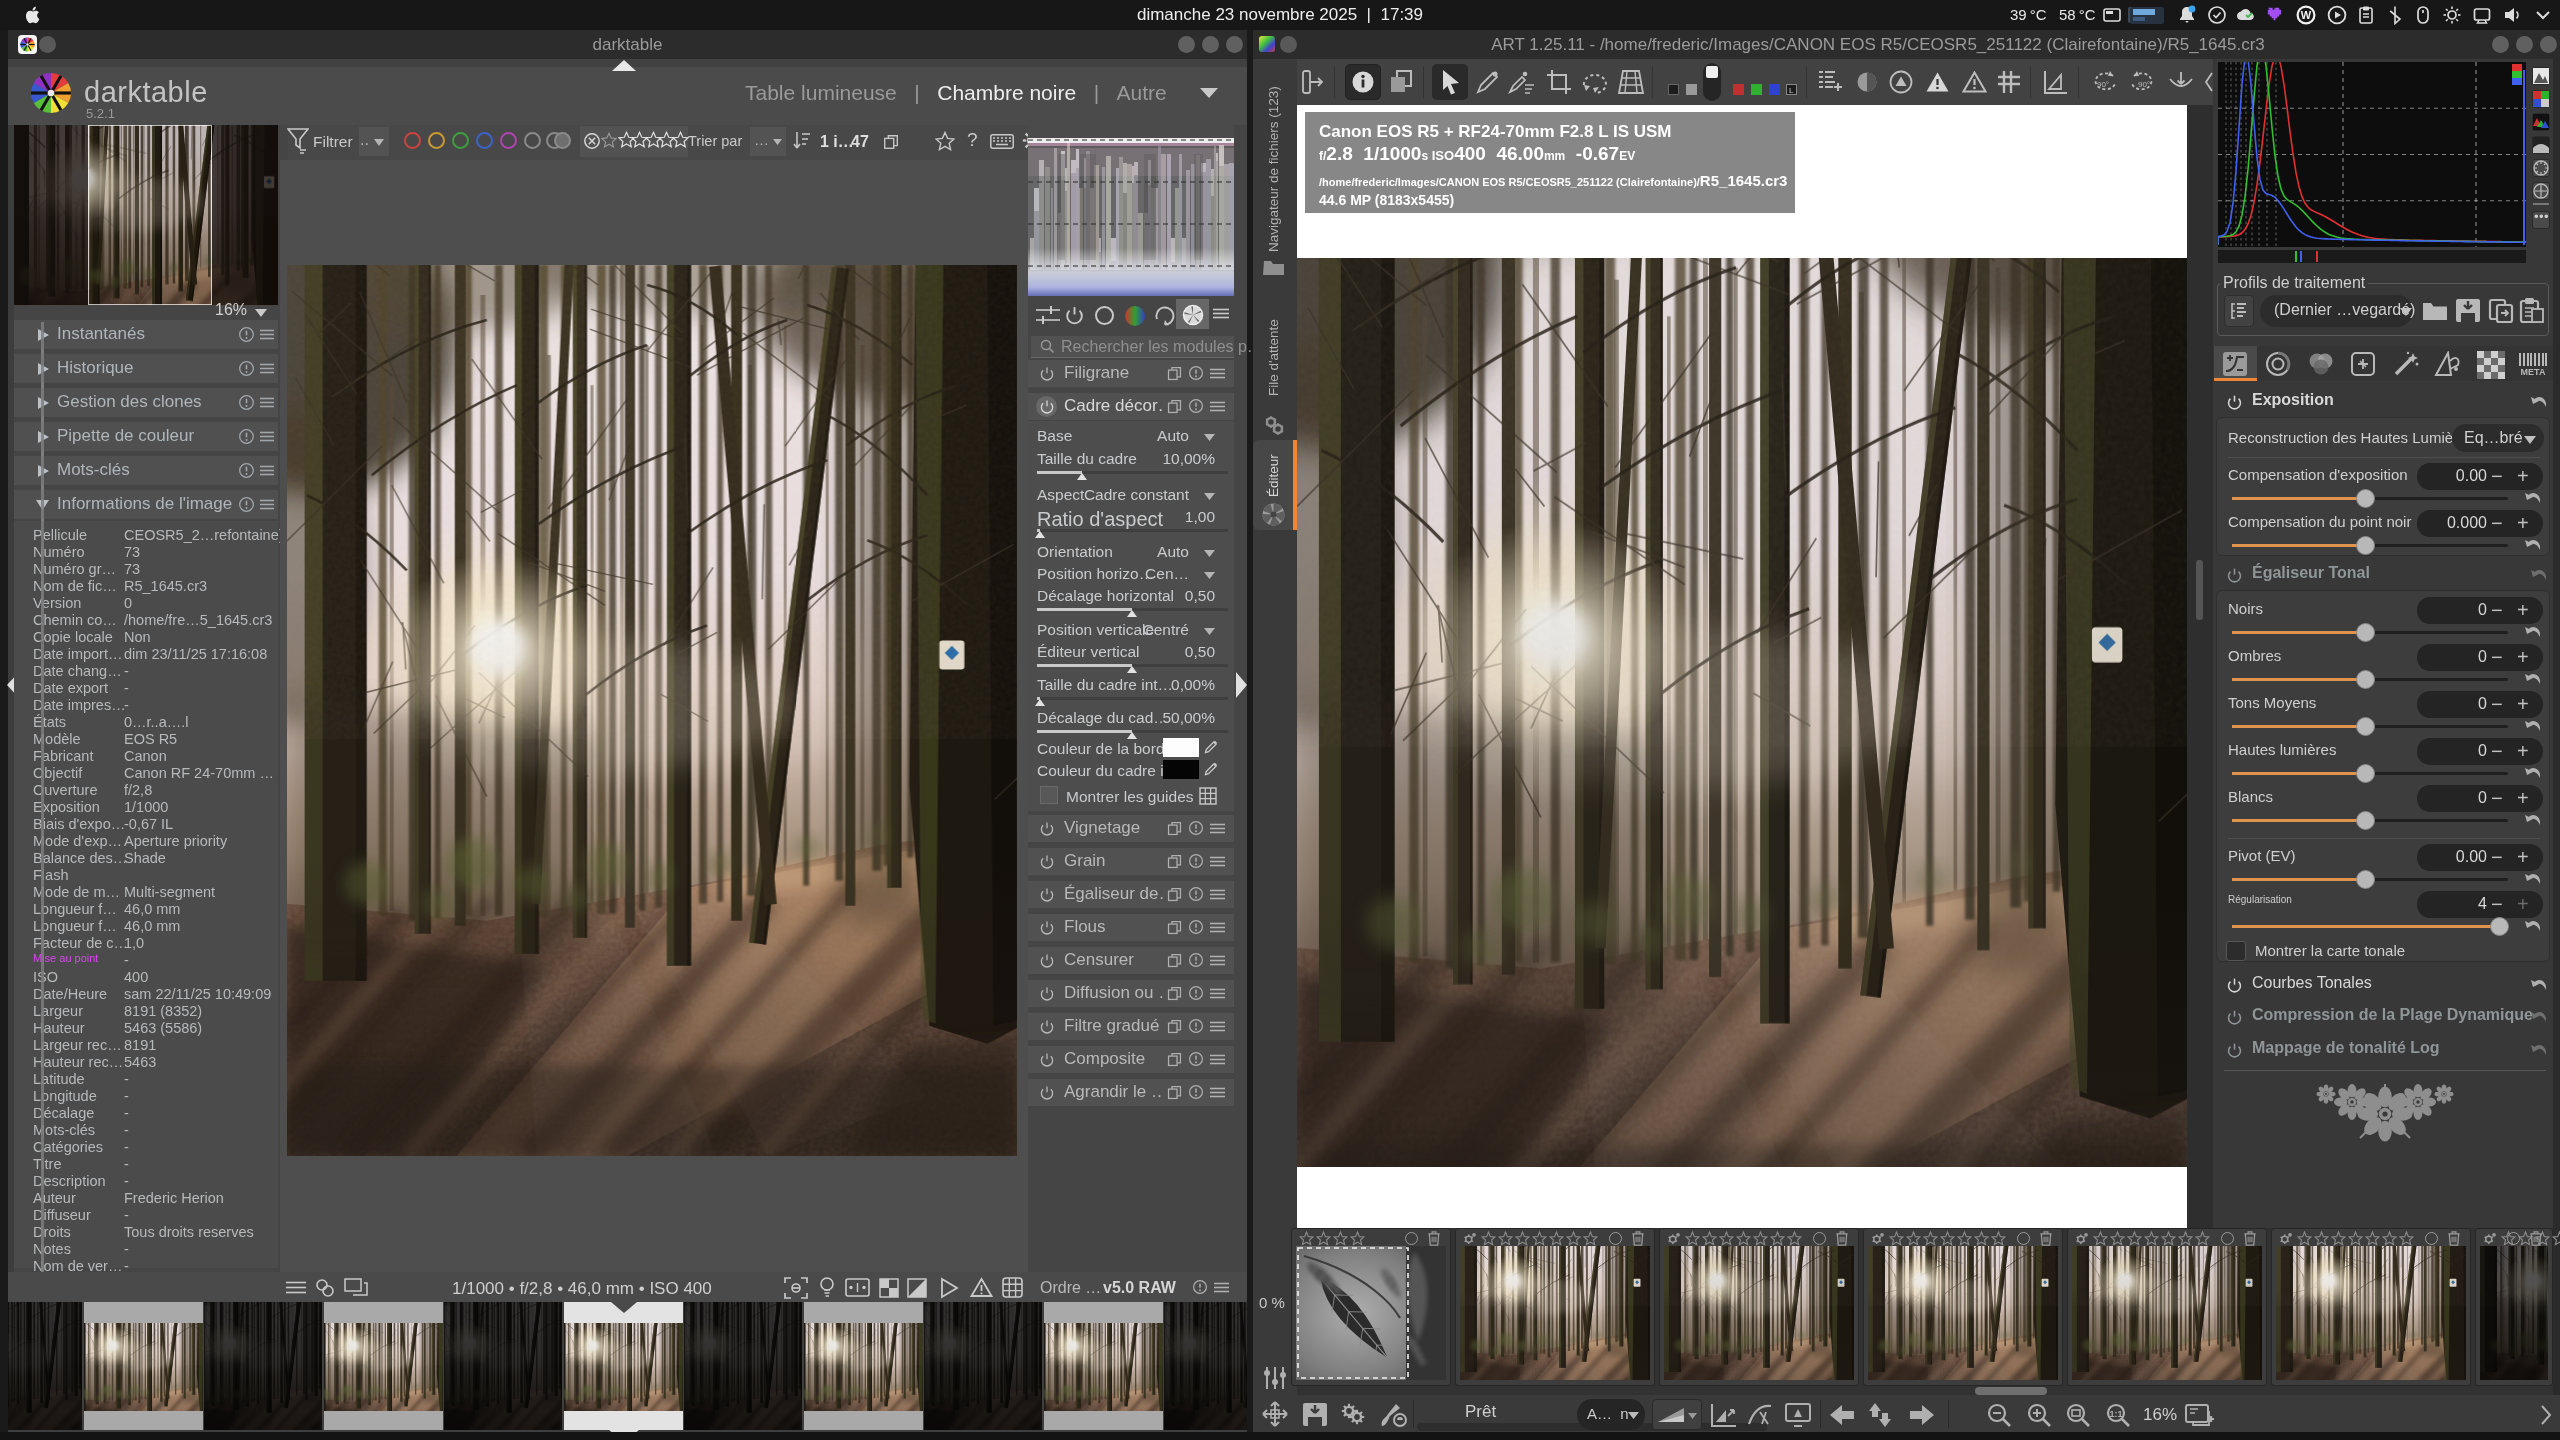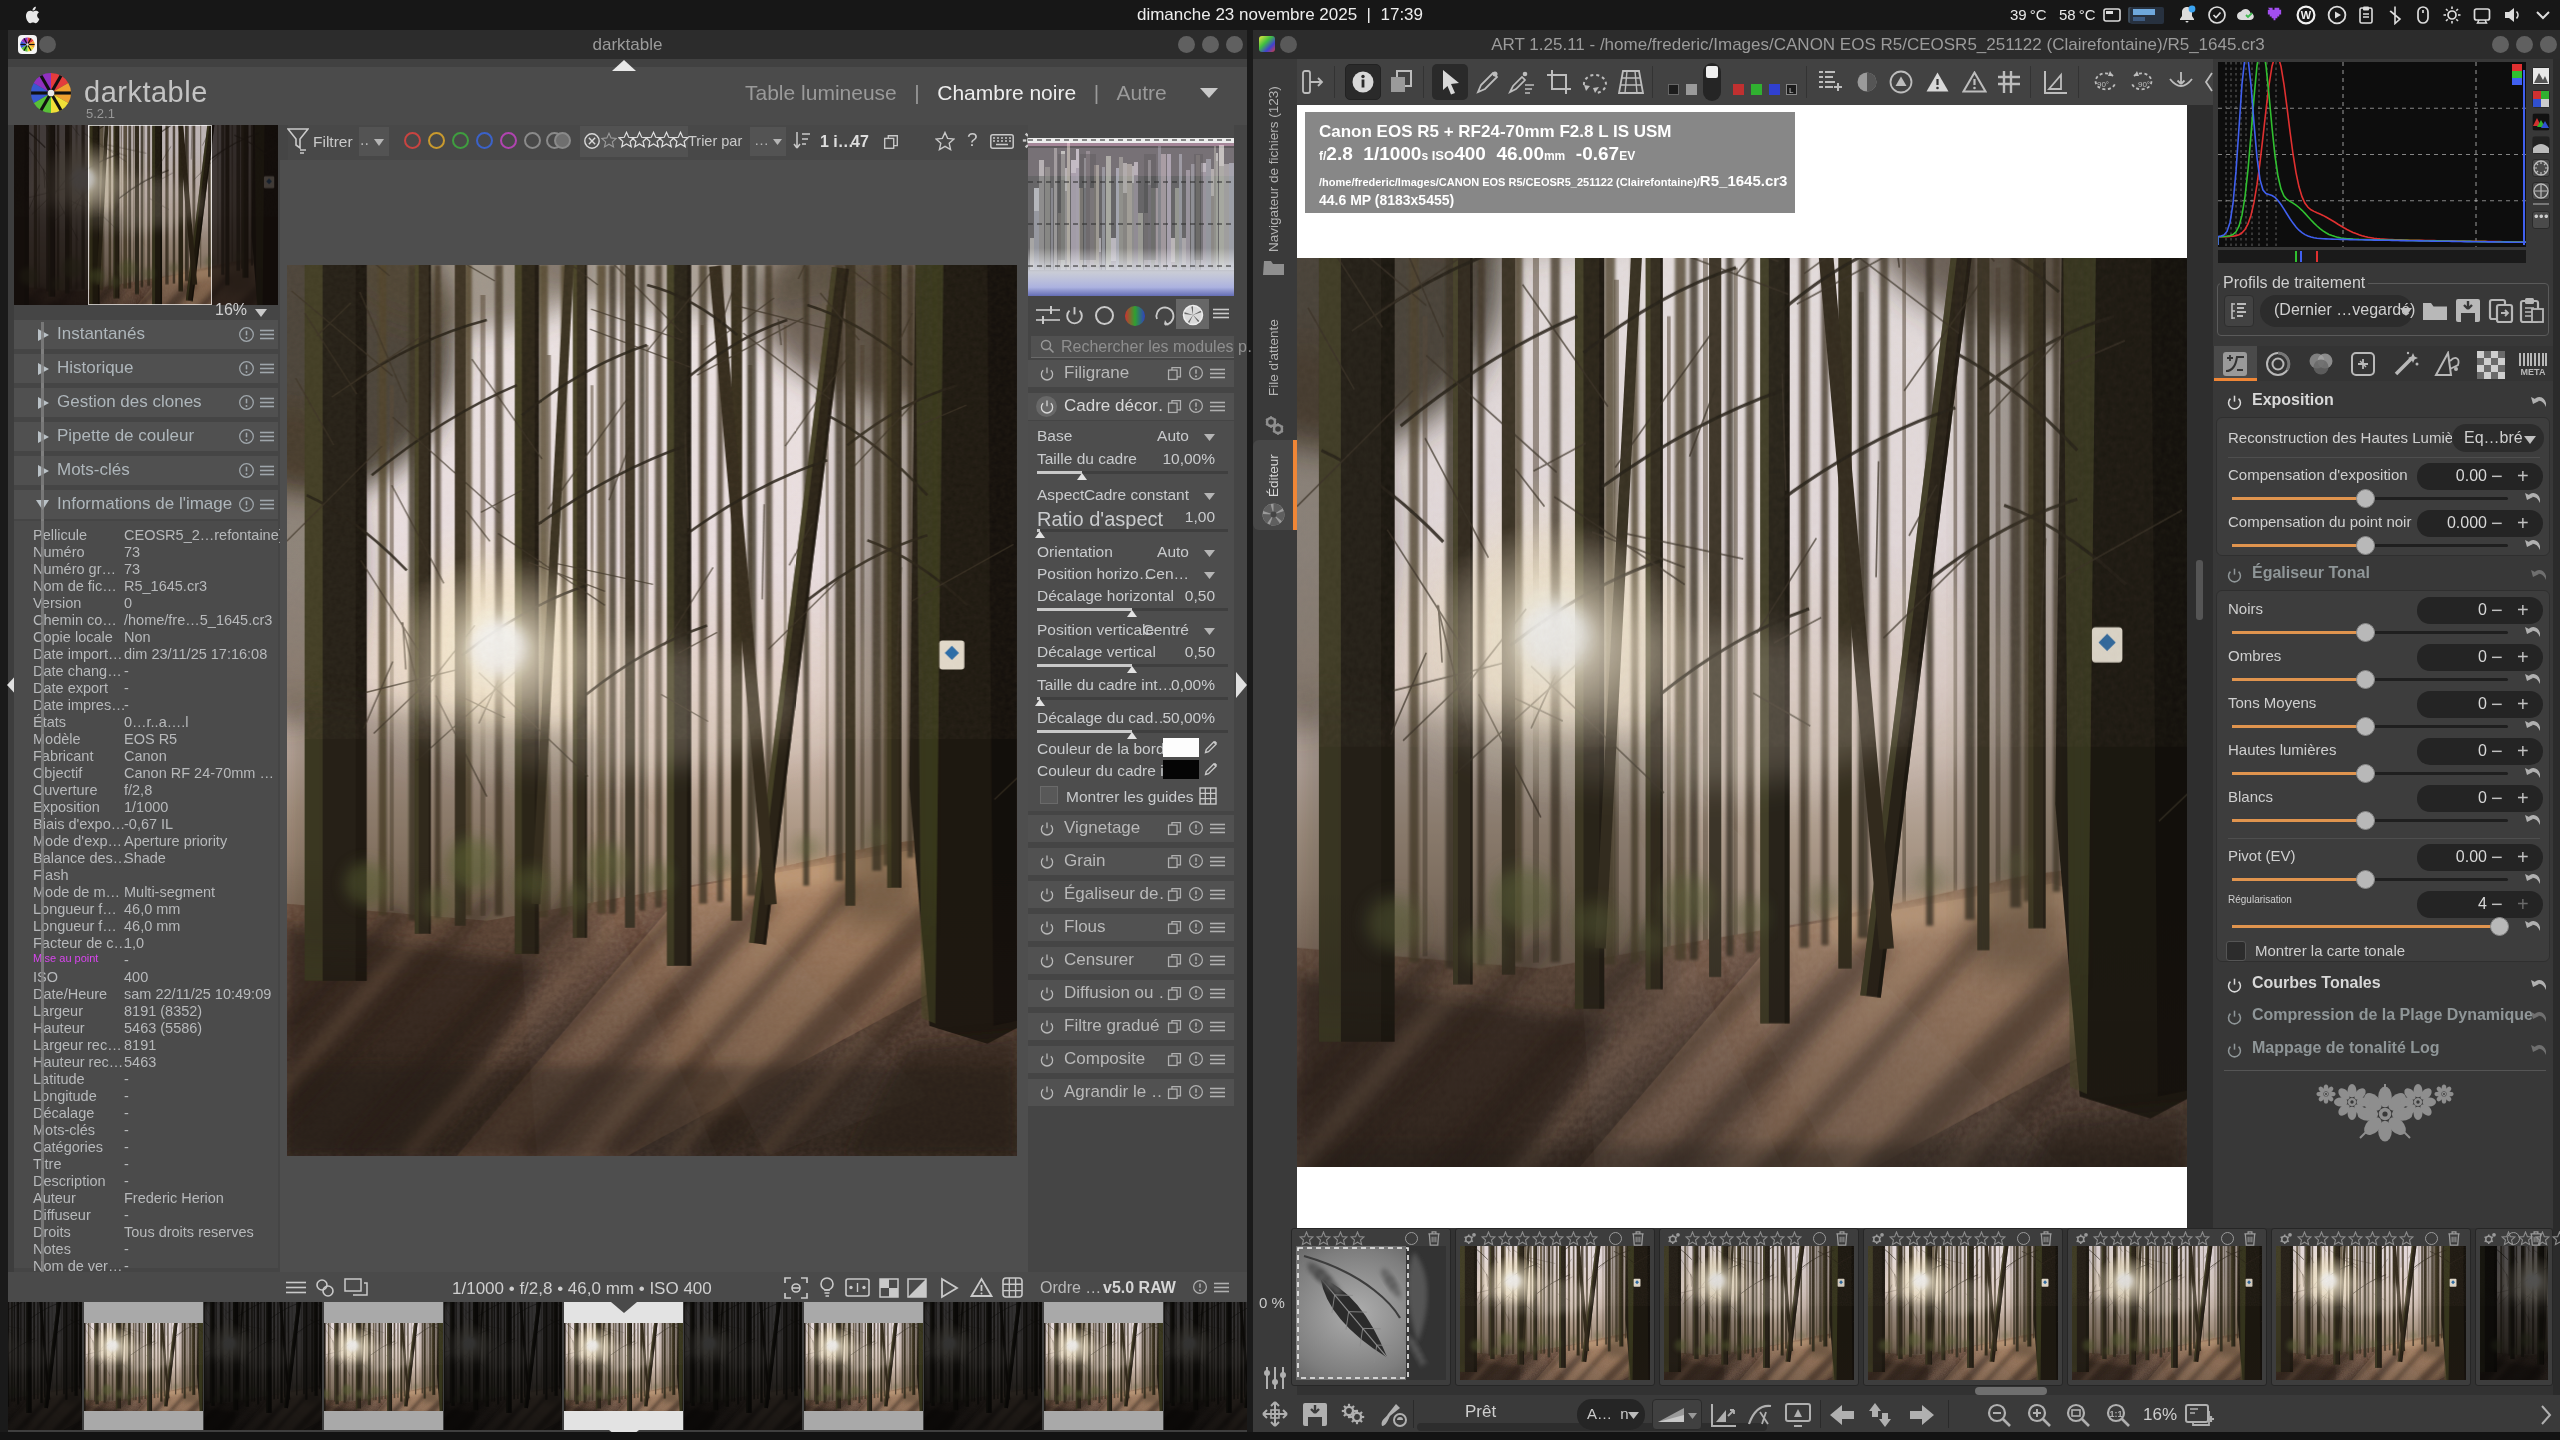--- a/index.html
+++ b/index.html
@@ -904,21 +904,21 @@
 <div class="a" style="left:1037px;top:608px;width:191px;height:3px;background:#3f3f3f"></div>
 <div class="a" style="left:1037px;top:608px;width:95px;height:3px;background:#c9c9c9"></div>
 <svg class="a" style="left:1127px;top:610px" width="10" height="7">
       <path d="M5,0 L10,7 L0,7 Z" fill="#e2e2e2"></path>
     </svg>
 <div class="tx" style="left:1037px;top:621px;font-size:15.5px;color:#c9cbcd">Position verticale</div>
 <div class="tx" style="left:1037px;top:621px;width:152px;text-align:right;font-size:15.5px;color:#c9cbcd">Centré</div>
 <svg class="a" style="left:1204px;top:628px" width="11" height="7">
       <path d="M0,0l11,0l-5.5,7z" fill="#b5b5b5"></path>
     </svg>
-<div class="tx" style="left:1037px;top:643px;font-size:15.5px;color:#c9cbcd">Décalage vertical</div>
+<div class="tx" style="left:1037px;top:643px;font-size:15.5px;color:#c9cbcd">Éditeur vertical</div>
 <div class="tx" style="left:1037px;top:643px;width:178px;text-align:right;font-size:15.5px;color:#c9cbcd">0,50</div>
 <div class="a" style="left:1037px;top:664px;width:191px;height:3px;background:#3f3f3f"></div>
 <div class="a" style="left:1037px;top:664px;width:95px;height:3px;background:#c9c9c9"></div>
 <svg class="a" style="left:1127px;top:666px" width="10" height="7">
       <path d="M5,0 L10,7 L0,7 Z" fill="#e2e2e2"></path>
     </svg>
 <div class="tx" style="left:1037px;top:676px;font-size:15.5px;color:#c9cbcd">Taille du cadre int…</div>
 <div class="tx" style="left:1037px;top:676px;width:178px;text-align:right;font-size:15.5px;color:#c9cbcd">0,00%</div>
 <div class="a" style="left:1037px;top:697px;width:191px;height:3px;background:#3f3f3f"></div>
 <div class="a" style="left:1037px;top:697px;width:3px;height:3px;background:#c9c9c9"></div>
@@ -1709,21 +1709,21 @@
 <svg class="a" style="left:2524px;top:919px" width="18" height="14" viewBox="0 0 18 14">
       <path d="M3,6 C7,0 14,1 16,8 L16,12 C13,5 8,4 4,8" fill="#b0b0b0"></path>
       <path d="M1,2 L3,9 L9,6 Z" fill="#b0b0b0"></path>
     </svg>
 <div class="a" style="left:2226px;top:941px;width:20px;height:20px;background:#2c2c2c;border:1px solid #555;border-radius:3px"></div>
 <div class="tx" style="left:2255px;top:942px;font-size:15px;color:#cfcfcf">Montrer la carte tonale</div>
 <svg class="a" style="left:2226px;top:977px" width="17" height="17" viewBox="0 0 20 20">
       <path d="M5.2,5.4a7,7 0 1,0 9.6,0" fill="none" stroke="#d8d8d8" stroke-width="1.8"></path>
       <line x1="10" y1="2" x2="10" y2="9" stroke="#d8d8d8" stroke-width="1.8"></line>
     </svg>
-<div class="tx" style="left:2252px;top:974px;font-size:16px;font-weight:bold;color:#d8d8d8">Courbes Tonales</div>
+<div class="tx" style="left:2252px;top:974px;font-size:16px;font-weight:normal;color:#d8d8d8">Courbes Tonales</div>
 <svg class="a" style="left:2530px;top:978px" width="18" height="14" viewBox="0 0 18 14">
       <path d="M3,6 C7,0 14,1 16,8 L16,12 C13,5 8,4 4,8" fill="#b0b0b0"></path>
       <path d="M1,2 L3,9 L9,6 Z" fill="#b0b0b0"></path>
     </svg>
 <svg class="a" style="left:2226px;top:1009px" width="17" height="17" viewBox="0 0 20 20">
       <path d="M5.2,5.4a7,7 0 1,0 9.6,0" fill="none" stroke="#8f9698" stroke-width="1.8"></path>
       <line x1="10" y1="2" x2="10" y2="9" stroke="#8f9698" stroke-width="1.8"></line>
     </svg>
 <div class="tx" style="left:2252px;top:1006px;font-size:16px;font-weight:bold;color:#8f9698">Compression de la Plage Dynamique</div>
 <svg class="a" style="left:2530px;top:1010px" width="18" height="14" viewBox="0 0 18 14">

